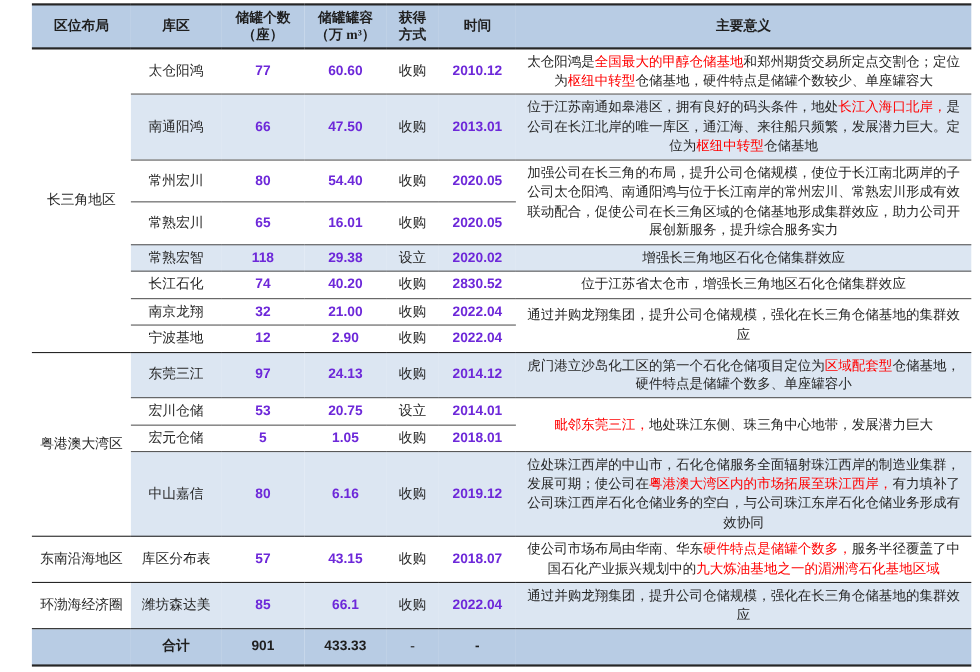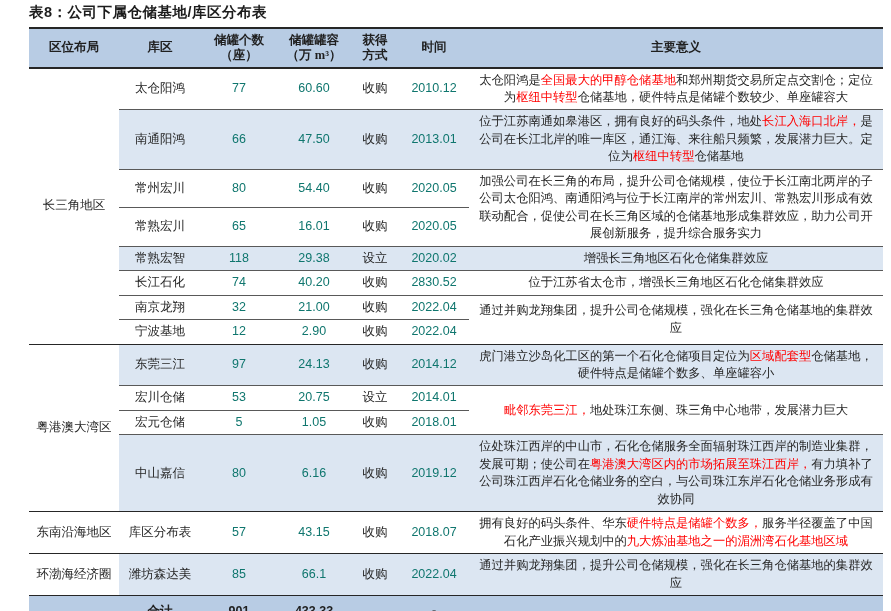--- a/index.html
+++ b/index.html
@@ -29,36 +29,35 @@
     text-align:center;vertical-align:middle;padding:4px 2px;
     white-space:pre-line;line-height:1.18;color:#1f1f1f;
     border-bottom:2px solid var(--border-dark);
   }
   td{
     border-top:1px solid var(--border-thin);
     text-align:center;vertical-align:middle;
     font-size:12.5px;line-height:1.4;padding:3px 4px;color:#262626;
   }
   td.region{font-weight:normal;background:#ffffff;}
-  td.num{font-family:"Liberation Sans","DejaVu Sans",sans-serif;font-size:12.5px;color:#0f766e;}
+  td.num{font-family:"Liberation Sans","DejaVu Sans",sans-serif;font-size:12.5px;color:#6d28d9;font-weight:bold;}
   td.sig{text-align:center;padding:3px 9px;font-size:12.3px;line-height:1.42;}
   tr.alt td{background:var(--alt-row-bg);}
   tr.alt td.region{background:#ffffff;}
   tr.gs > td{border-top:1.8px solid var(--border-dark);}
   tr.total td{
     background:var(--total-bg);font-weight:bold;padding:7px 4px;
     border-top:1.8px solid var(--border-dark);color:#1f1f1f;
   }
   .red{color:var(--red-text);}
 </style>
 </head>
 <body>
 
 <div class="page">
-  <div class="title">表8：公司下属仓储基地/库区分布表</div>
 
   <table>
     <colgroup>
       <col class="c-region">
         <col class="c-kuqu">
         <col class="c-count">
       <col class="c-cap">
         <col class="c-method">
         <col class="c-time">
         <col class="c-sig">
@@ -173,21 +172,21 @@
         <td class="num">2019.12</td>
         <td class="sig"><span>位处珠江西岸的中山市，石化仓储服务全面辐射珠江西岸的制造业集群，发展可期；使公司在</span><span class="red">粤港澳大湾区内的市场拓展至珠江西岸，</span><span>有力填补了公司珠江西岸石化仓储业务的空白，与公司珠江东岸石化仓储业务形成有效协同</span></td>
       </tr>
       <tr class="gs">
         <td class="region">东南沿海地区</td>
         <td>库区分布表</td>
         <td class="num">57</td>
         <td class="num">43.15</td>
         <td>收购</td>
         <td class="num">2018.07</td>
-        <td class="sig"><span>拥有良好的码头条件、华东</span><span class="red">硬件特点是储罐个数多，</span><span>服务半径覆盖了中国石化产业振兴规划中的</span><span class="red">九大炼油基地之一的湄洲湾石化基地区域</span></td>
+        <td class="sig"><span>使公司市场布局由华南、华东</span><span class="red">硬件特点是储罐个数多，</span><span>服务半径覆盖了中国石化产业振兴规划中的</span><span class="red">九大炼油基地之一的湄洲湾石化基地区域</span></td>
       </tr>
       <tr class="gs alt">
         <td class="region">环渤海经济圈</td>
         <td>潍坊森达美</td>
         <td class="num">85</td>
         <td class="num">66.1</td>
         <td>收购</td>
         <td class="num">2022.04</td>
         <td class="sig"><span>通过并购龙翔集团，提升公司仓储规模，强化在长三角仓储基地的集群效应</span></td>
       </tr>

